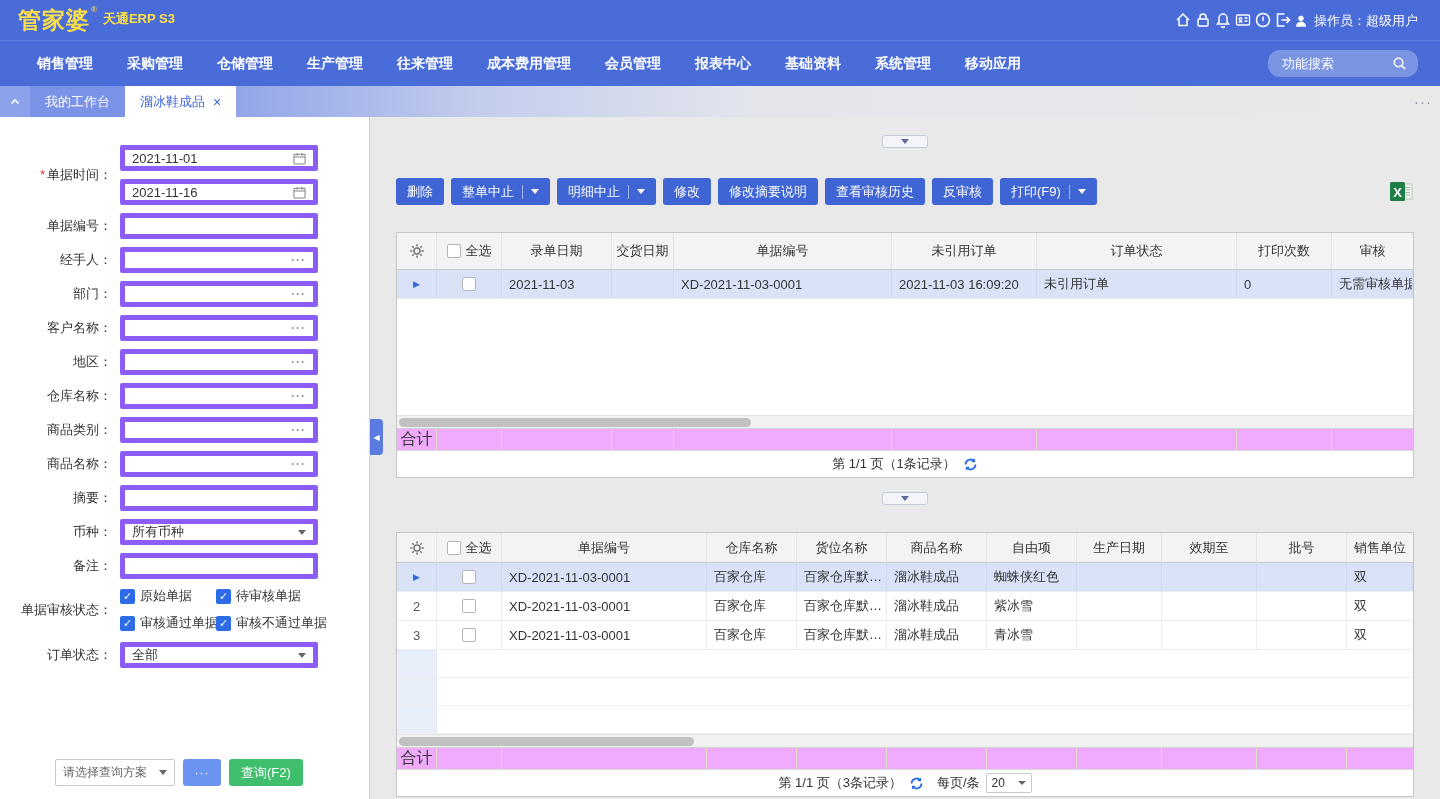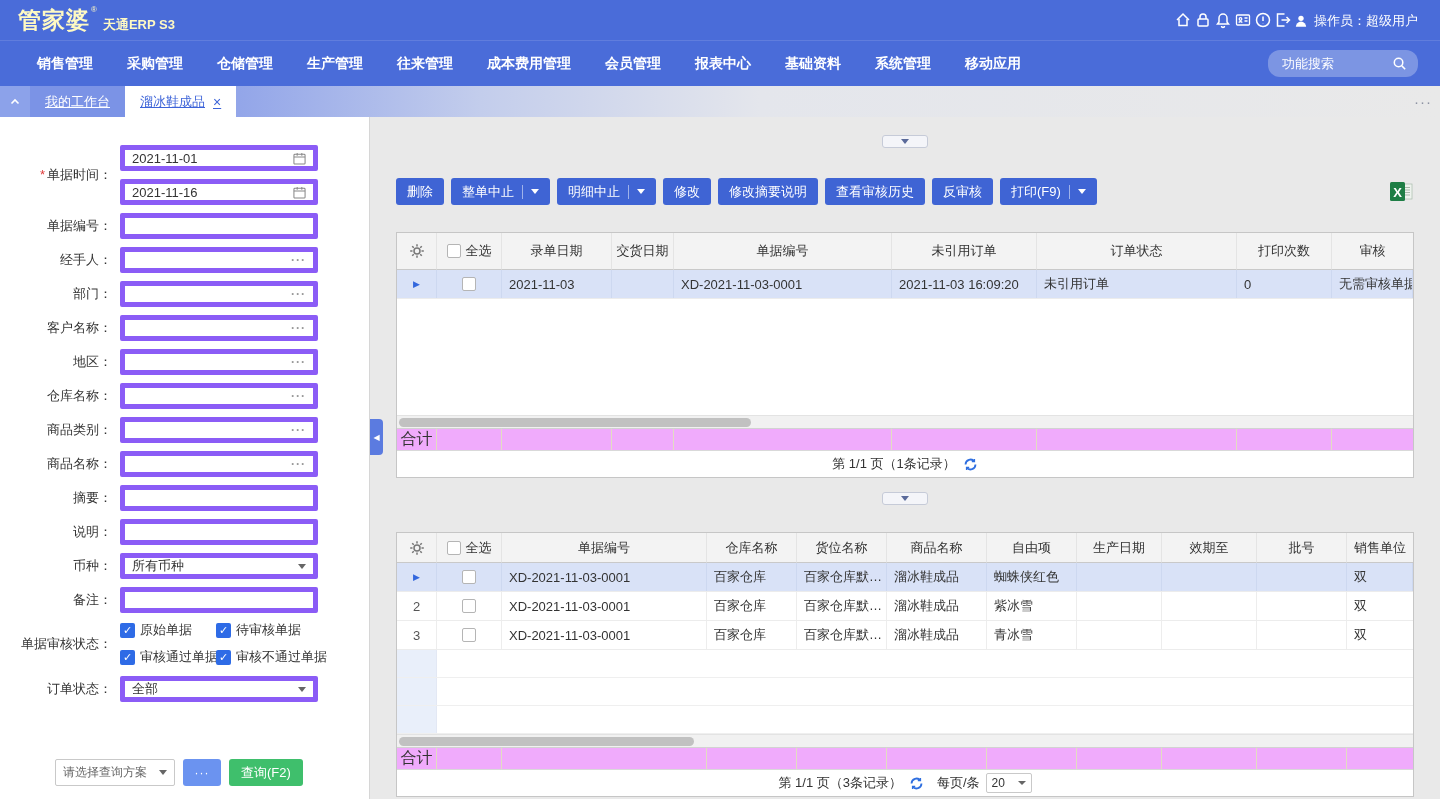--- a/index.html
+++ b/index.html
@@ -2,40 +2,40 @@
 <html><head>
 <meta charset="utf-8">
 <style>
   * { box-sizing: border-box; margin: 0; padding: 0; }
   html,body { width:1440px; height:799px; overflow:hidden; }
   body { font-family:"Liberation Sans","DejaVu Sans",sans-serif; background:#e9e9e9; }
   .page { width:1440px; height:799px; position:relative; display:flex; flex-direction:column; }
 
   
   .topbar { height:40px; background:#4a6cd9; display:flex; align-items:center; padding:0 22px 0 18px; flex:none; }
-  .logo { display:flex; align-items:flex-end; color:#fef9c3; }
+  .logo { display:flex; align-items:center; color:#fde047; }
   .logo-main { font-size:23px; font-weight:bold; letter-spacing:1px; }
   .logo-reg { font-size:8px; vertical-align:top; margin:0 6px 0 1px; align-self:flex-start; }
   .logo-sub { font-size:13px; font-weight:bold; margin-bottom:2px; }
   .top-icons { margin-left:auto; display:flex; align-items:flex-end; }
   .ticon { width:20px; height:20px; display:flex; align-items:center; justify-content:center; cursor:pointer; }
   .operator { display:flex; align-items:center; gap:5px; color:#fff; font-size:13px; cursor:pointer; }
 
   
   .navbar { height:46px; background:#4a6cd9; display:flex; align-items:center; padding:0 22px 0 20px; flex:none; border-top:1px solid rgba(255,255,255,0.12); }
   .nav-items { display:flex; align-items:center; }
   .nav-item { color:#fff; font-size:14px; font-weight:bold; padding:0 17px; cursor:pointer; white-space:nowrap; }
   .search-box { margin-left:auto; width:150px; height:27px; background:rgba(255,255,255,0.28); border-radius:12px; display:flex; align-items:center; padding:0 10px 0 14px; color:#fff; font-size:13px; cursor:text; }
   .search-box svg { margin-left:auto; }
 
   
   .tabbar { height:31px; display:flex; align-items:stretch; flex:none;
             background:linear-gradient(90deg,#8ba0e9 0px,#93a6e9 240px,#c3cdec 480px,#e4e6ec 760px,#e9e9e9 100%); }
   .tab-collapse { width:30px; background:#8ca2ea; display:flex; align-items:center; justify-content:center; cursor:pointer; }
-  .tab { display:flex; align-items:center; padding:0 15px; font-size:13px; color:#fff; cursor:pointer; background:#7b93e6; white-space:nowrap;text-decoration:underline; }
+  .tab { display:flex; align-items:center; padding:0 15px; font-size:13px; color:#fff; cursor:pointer; background:#7b93e6; white-space:nowrap; }
   .tab.active { background:#fff; color:#3c63d8; }
   .tab-close { margin-left:8px; color:#3c63d8; font-size:14px; line-height:1; cursor:pointer; }
   .tab-spacer { flex:1; }
   .tab-more { width:34px; display:flex; align-items:center; justify-content:center; color:#8d93a3; font-size:15px; letter-spacing:1px; cursor:pointer; }
 
   
   .content { flex:1; display:flex; min-height:0; }
 
   
   .filter-panel { width:370px; flex:none; background:#fff; border-right:1px solid #d6d6d6; position:relative; padding-top:28px; }
@@ -308,24 +308,20 @@
         <div class="finput">
             <span class="endicon dots">···</span>
           </div>
         </div>
 
       <div class="frow">
           <span class="flabel">摘要：</span>
         <div class="finput"></div>
         </div>
 
-      <div class="frow">
-          <span class="flabel">说明：</span>
-        <div class="finput"></div>
-        </div>
 
       <div class="frow">
           <span class="flabel">币种：</span>
         <div class="finput fselect">
             <span class="val">所有币种</span>
             <span class="endicon">
               <span class="caret-down"></span>
             </span>
           </div>
         </div>

